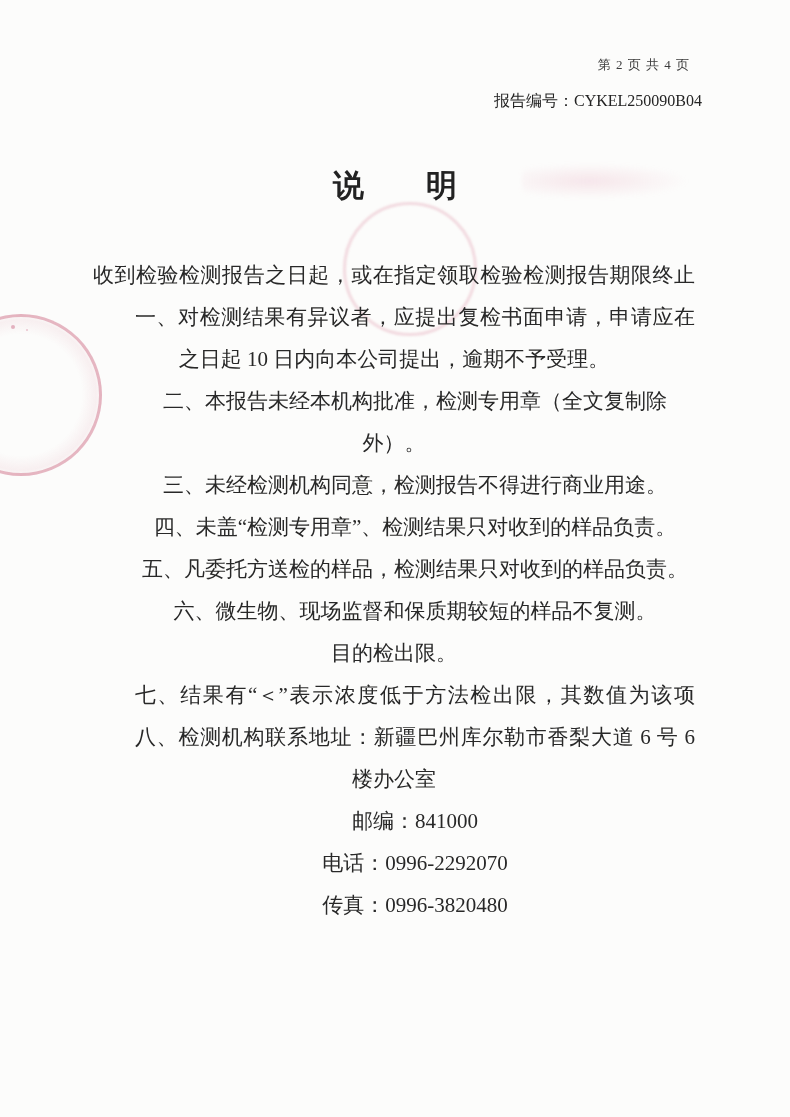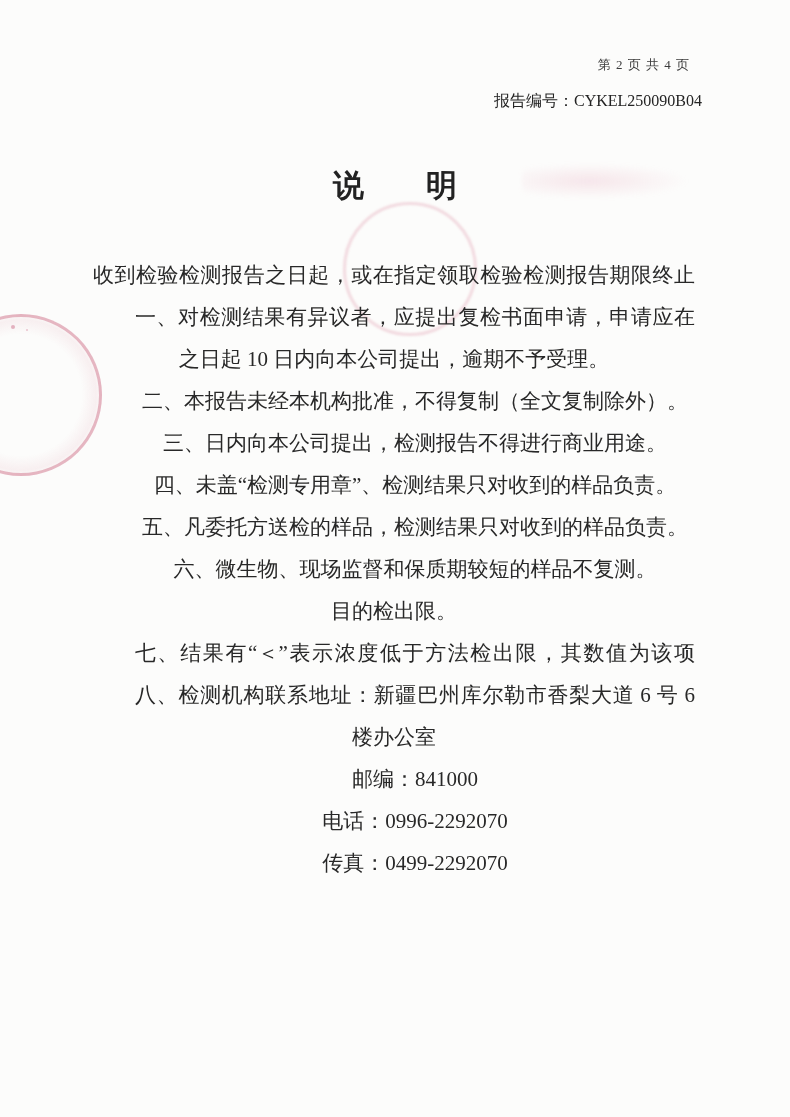--- a/index.html
+++ b/index.html
@@ -110,25 +110,25 @@
 
   <div class="content">
 
     <p>
       <span class="ln j">收到检验检测报告之日起，或在指定领取检验检测报告期限终止</span>
       <span class="ln first j">一、对检测结果有异议者，应提出复检书面申请，申请应在</span>
       <span class="ln">之日起 10 日内向本公司提出，逾期不予受理。</span>
     </p>
 
     <p>
-      <span class="ln first">二、本报告未经本机构批准，不得复制（全文复制除外）。</span>
+      <span class="ln first">二、本报告未经本机构批准，检测专用章（全文复制除外）。</span>
     </p>
 
     <p>
-      <span class="ln first">三、日内向本公司提出，检测报告不得进行商业用途。</span>
+      <span class="ln first">三、未经检测机构同意，检测报告不得进行商业用途。</span>
     </p>
 
     <p>
       <span class="ln first">四、未盖“检测专用章”、检测结果只对收到的样品负责。</span>
     </p>
 
     <p>
       <span class="ln first">五、凡委托方送检的样品，检测结果只对收到的样品负责。</span>
     </p>
 
@@ -148,17 +148,17 @@
 
     <p>
       <span class="ln first">邮编：841000</span>
     </p>
 
     <p>
       <span class="ln first">电话：0996-2292070</span>
     </p>
 
     <p>
-      <span class="ln first">传真：0499-2292070</span>
+      <span class="ln first">传真：0996-3820480</span>
     </p>
 
   </div>
 </div>
 
 </body></html>

